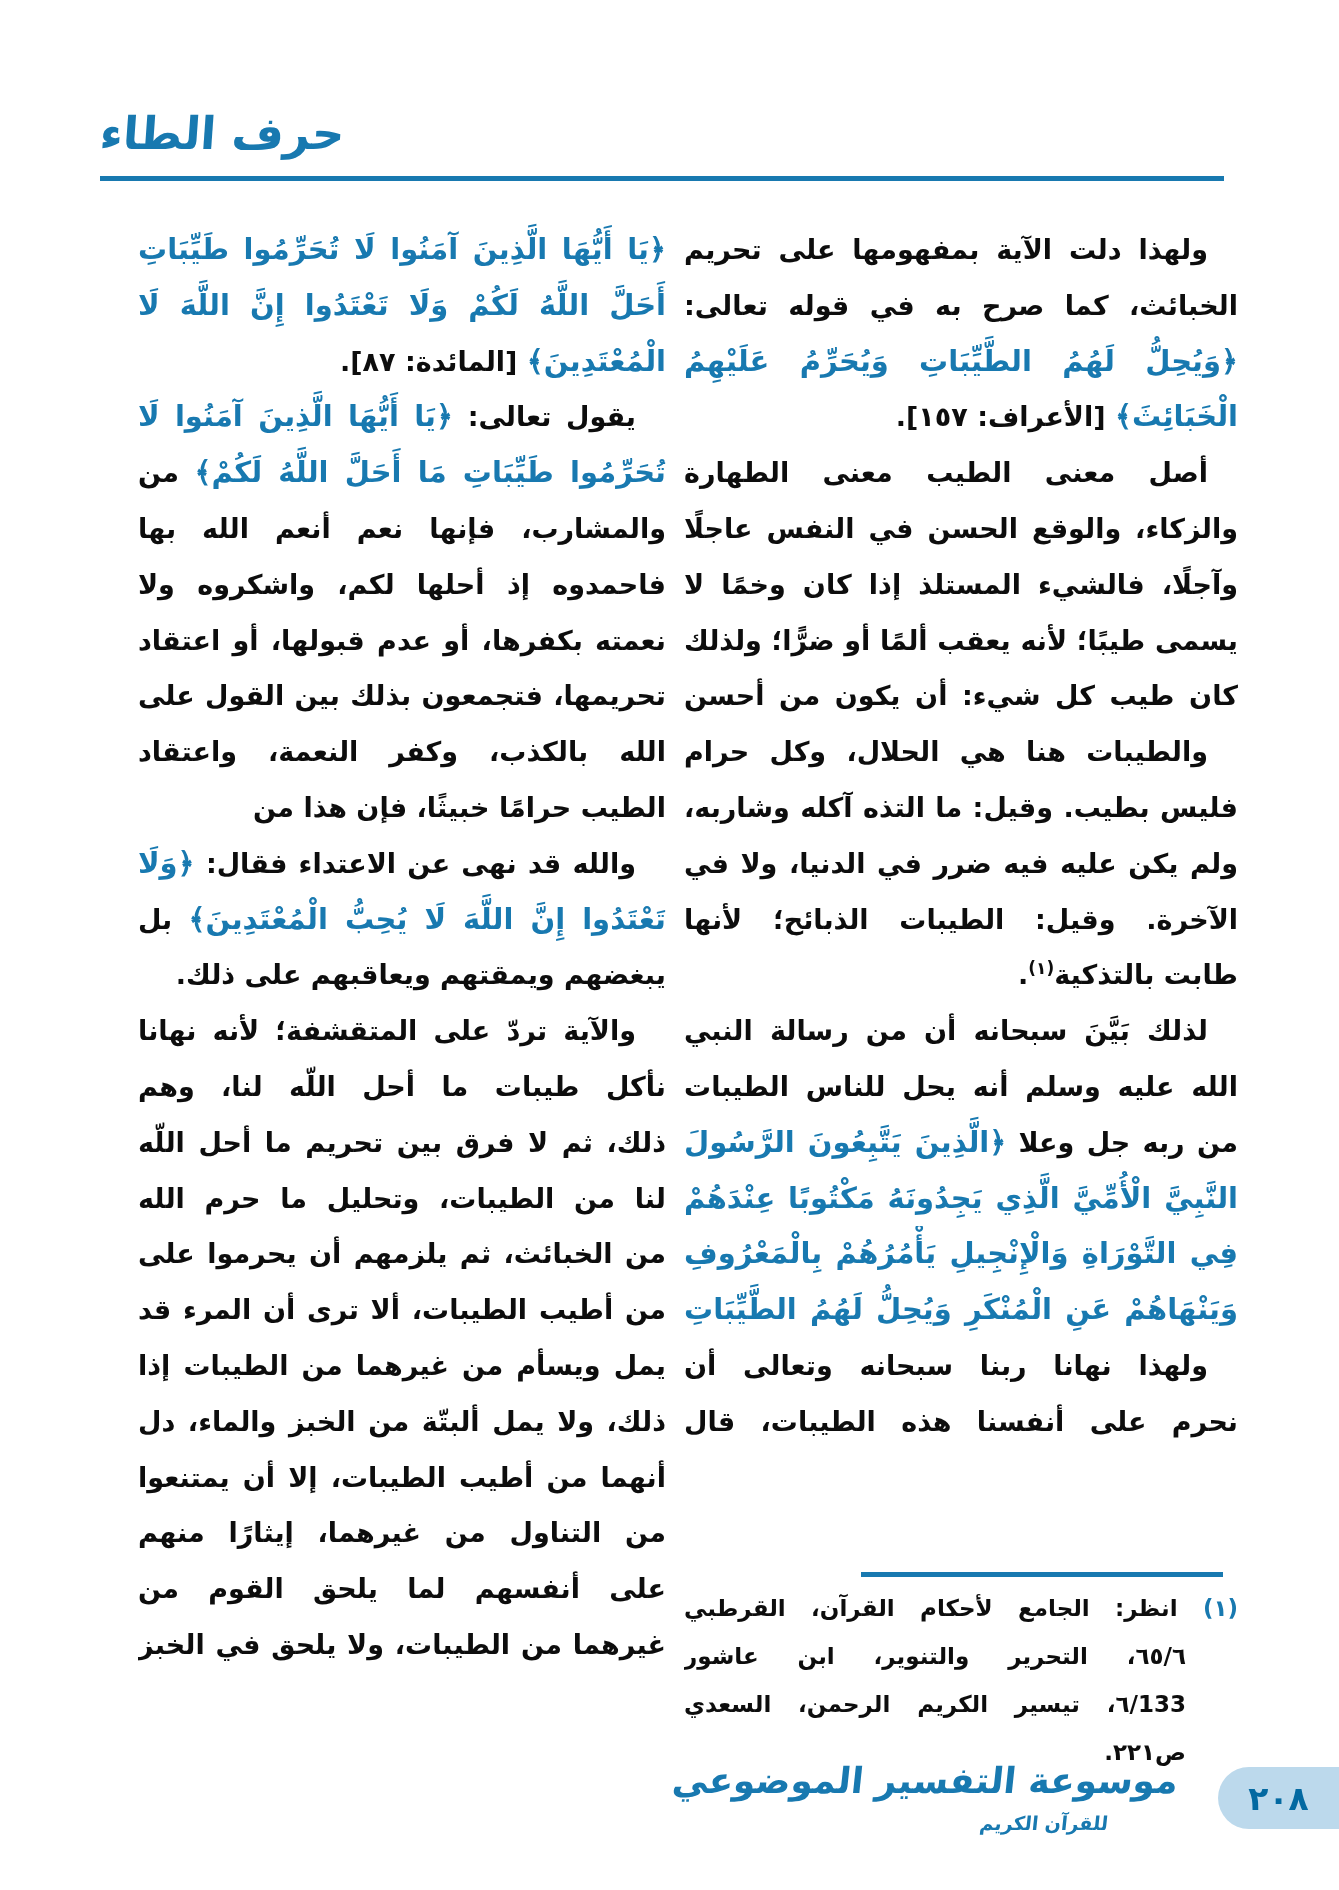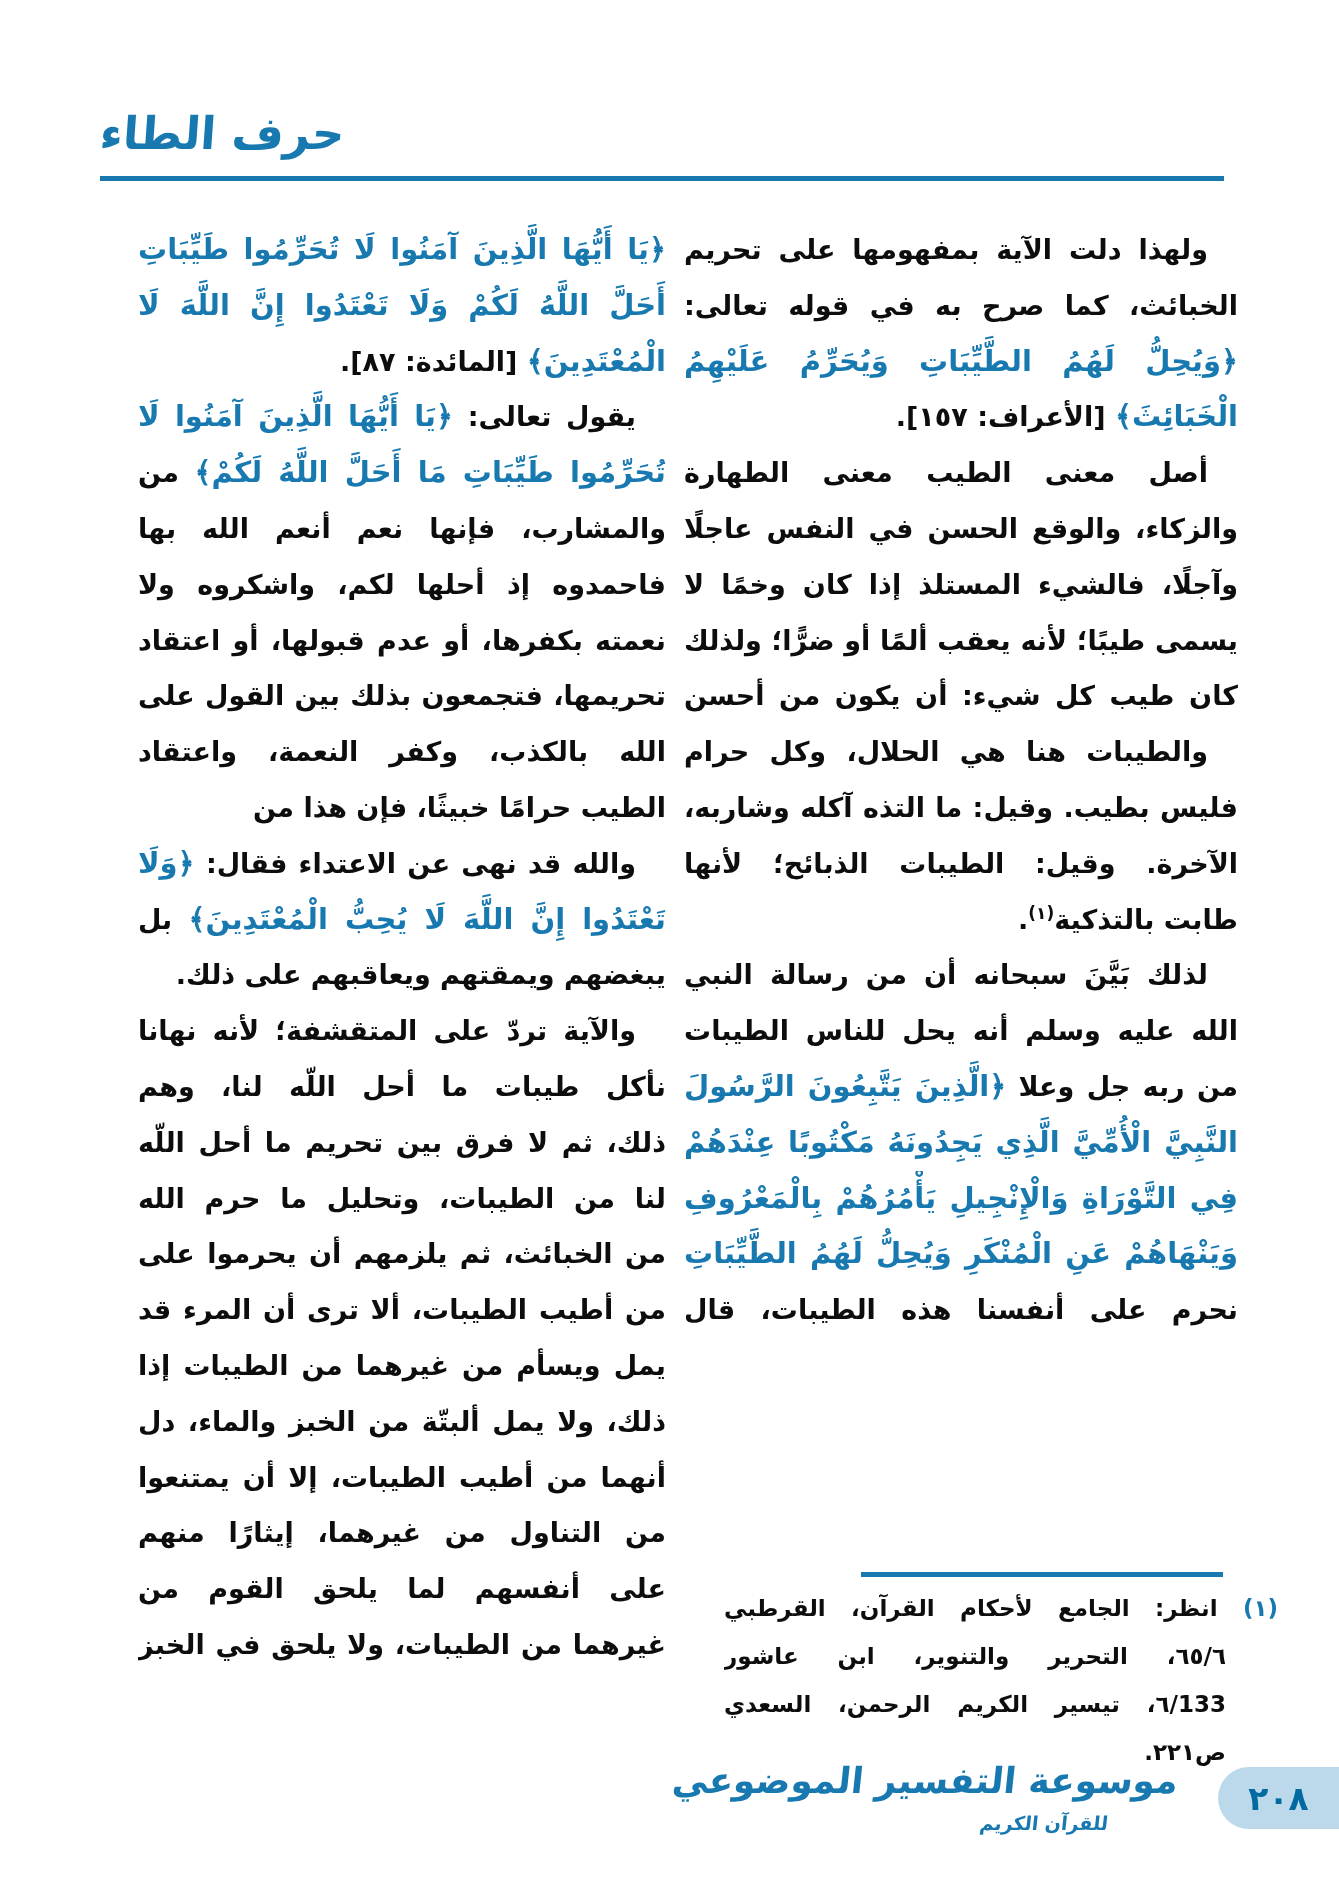--- a/index.html
+++ b/index.html
@@ -37,21 +37,21 @@
   .col .line.indent{padding-right:30px;}
   .col .line.last{text-align:right;text-align-last:right;}
   .q{color:var(--accent);font-size:29px;}
   .sup{font-size:17px;vertical-align:super;line-height:0;}
   .footnote-sep{
     position:absolute;left:861px;top:1572px;width:362px;height:5px;
     background:var(--accent);
   }
   .footnote{
     position:absolute;left:684px;top:1584px;width:554px;direction:rtl;
-    font-weight:bold;font-size:23px;margin-left:40px;
+    font-weight:bold;font-size:23px;
   }
   .footnote .line{
     height:48px;line-height:48px;overflow:hidden;
     text-align:justify;text-align-last:justify;
   }
   .footnote .line.hang{padding-right:52px;}
   .footnote .line.last{text-align:center;text-align-last:right;}
   .fn-marker{color:var(--accent);}
   .logo{
     position:absolute;left:910px;top:1752px;width:268px;text-align:center;
@@ -85,28 +85,30 @@
       <div class="line"><span>الخبائث، كما صرح به في قوله تعالى:</span></div>
       <div class="line"><span class="q">﴿وَيُحِلُّ لَهُمُ الطَّيِّبَاتِ وَيُحَرِّمُ عَلَيْهِمُ</span></div>
       <div class="line last"><span class="q">الْخَبَائِثَ﴾</span><span> [الأعراف: ١٥٧].</span></div>
       <div class="line indent"><span>أصل معنى الطيب معنى الطهارة</span></div>
       <div class="line"><span>والزكاء، والوقع الحسن في النفس عاجلًا</span></div>
       <div class="line"><span>وآجلًا، فالشيء المستلذ إذا كان وخمًا لا</span></div>
       <div class="line"><span>يسمى طيبًا؛ لأنه يعقب ألمًا أو ضرًّا؛ ولذلك</span></div>
       <div class="line"><span>كان طيب كل شيء: أن يكون من أحسن</span></div>
       <div class="line indent"><span>والطيبات هنا هي الحلال، وكل حرام</span></div>
       <div class="line"><span>فليس بطيب. وقيل: ما التذه آكله وشاربه،</span></div>
+      <div class="line"><span>ولم يكن عليه فيه ضرر في الدنيا، ولا في</span></div>
       <div class="line"><span>الآخرة. وقيل: الطيبات الذبائح؛ لأنها</span></div>
       <div class="line last"><span>طابت بالتذكية</span><span class="sup">(١)</span><span>.</span></div>
       <div class="line indent"><span>لذلك بَيَّنَ سبحانه أن من رسالة النبي صلى</span></div>
       <div class="line"><span>الله عليه وسلم أنه يحل للناس الطيبات بأمر</span></div>
       <div class="line"><span>من ربه جل وعلا </span><span class="q">﴿الَّذِينَ يَتَّبِعُونَ الرَّسُولَ</span></div>
       <div class="line"><span class="q">النَّبِيَّ الْأُمِّيَّ الَّذِي يَجِدُونَهُ مَكْتُوبًا عِنْدَهُمْ</span></div>
       <div class="line"><span class="q">فِي التَّوْرَاةِ وَالْإِنْجِيلِ يَأْمُرُهُمْ بِالْمَعْرُوفِ</span></div>
       <div class="line"><span class="q">وَيَنْهَاهُمْ عَنِ الْمُنْكَرِ وَيُحِلُّ لَهُمُ الطَّيِّبَاتِ</span></div>
+      <div class="line indent"><span>ولهذا نهانا ربنا سبحانه وتعالى أن</span></div>
       <div class="line"><span>نحرم على أنفسنا هذه الطيبات، قال تعالى:</span></div>
     </div>
 
   <div class="col col-left">
       <div class="line"><span class="q">﴿يَا أَيُّهَا الَّذِينَ آمَنُوا لَا تُحَرِّمُوا طَيِّبَاتِ مَا</span></div>
       <div class="line"><span class="q">أَحَلَّ اللَّهُ لَكُمْ وَلَا تَعْتَدُوا إِنَّ اللَّهَ لَا يُحِبُّ</span></div>
       <div class="line last"><span class="q">الْمُعْتَدِينَ﴾</span><span> [المائدة: ٨٧].</span></div>
       <div class="line indent"><span>يقول تعالى: </span><span class="q">﴿يَا أَيُّهَا الَّذِينَ آمَنُوا لَا</span></div>
       <div class="line"><span class="q">تُحَرِّمُوا طَيِّبَاتِ مَا أَحَلَّ اللَّهُ لَكُمْ﴾</span><span> من المطاعم</span></div>
       <div class="line"><span>والمشارب، فإنها نعم أنعم الله بها عليكم،</span></div>

